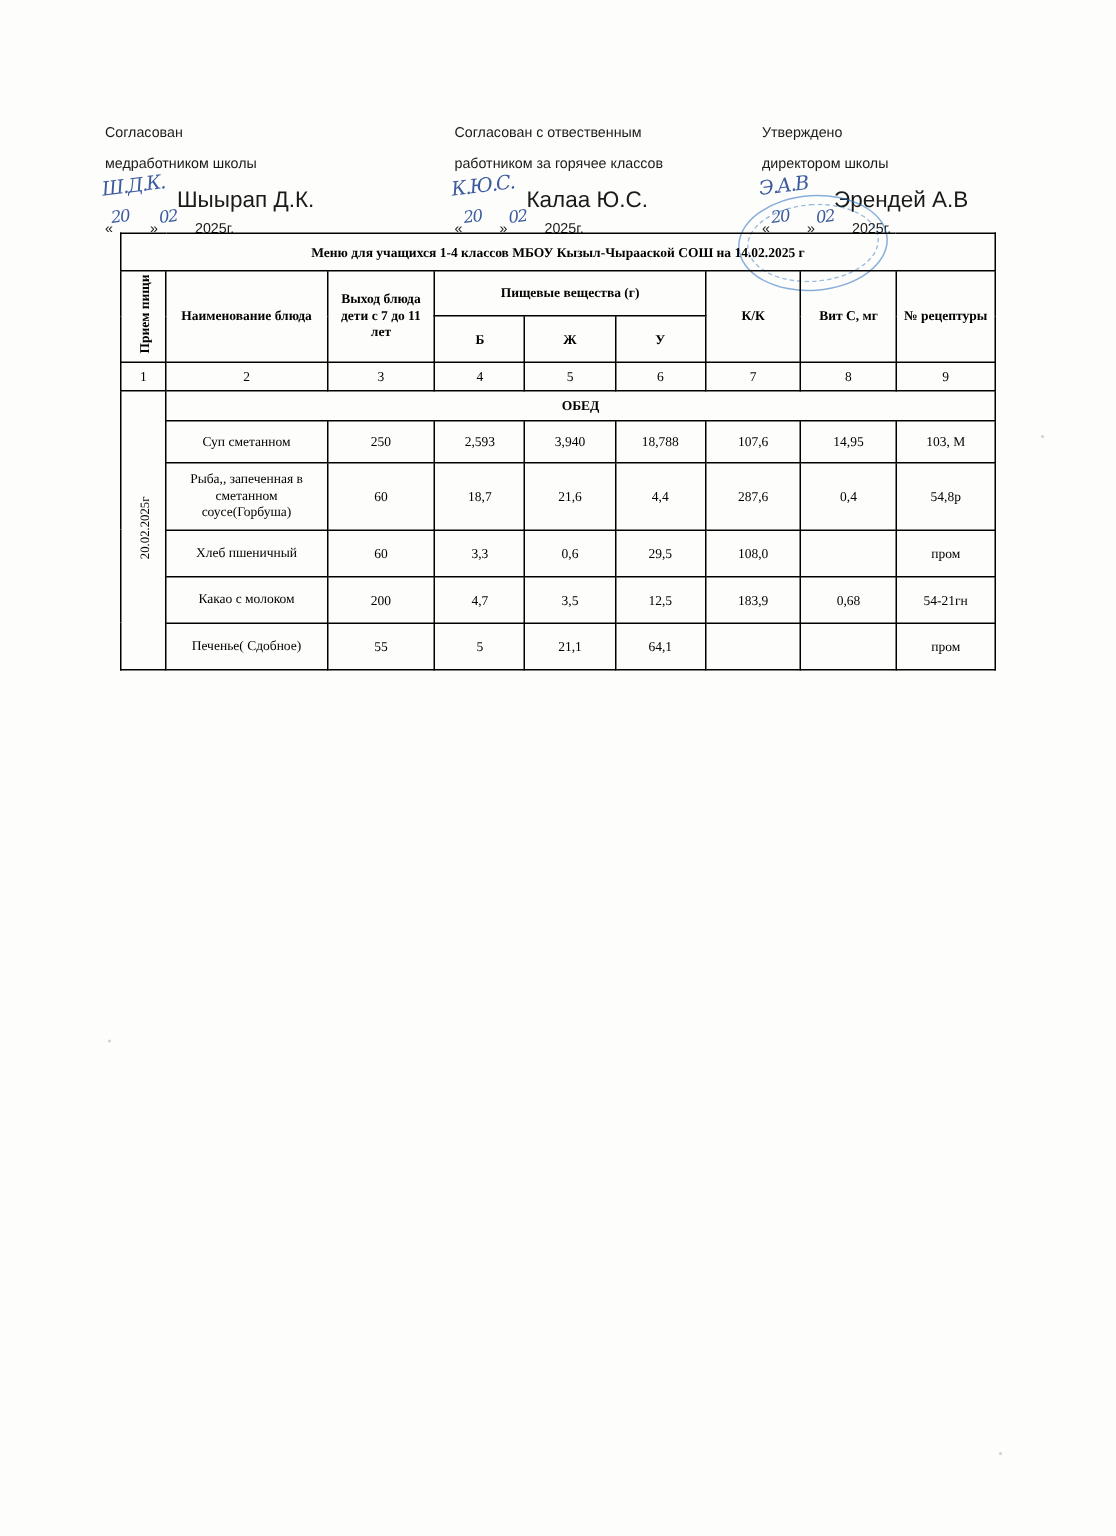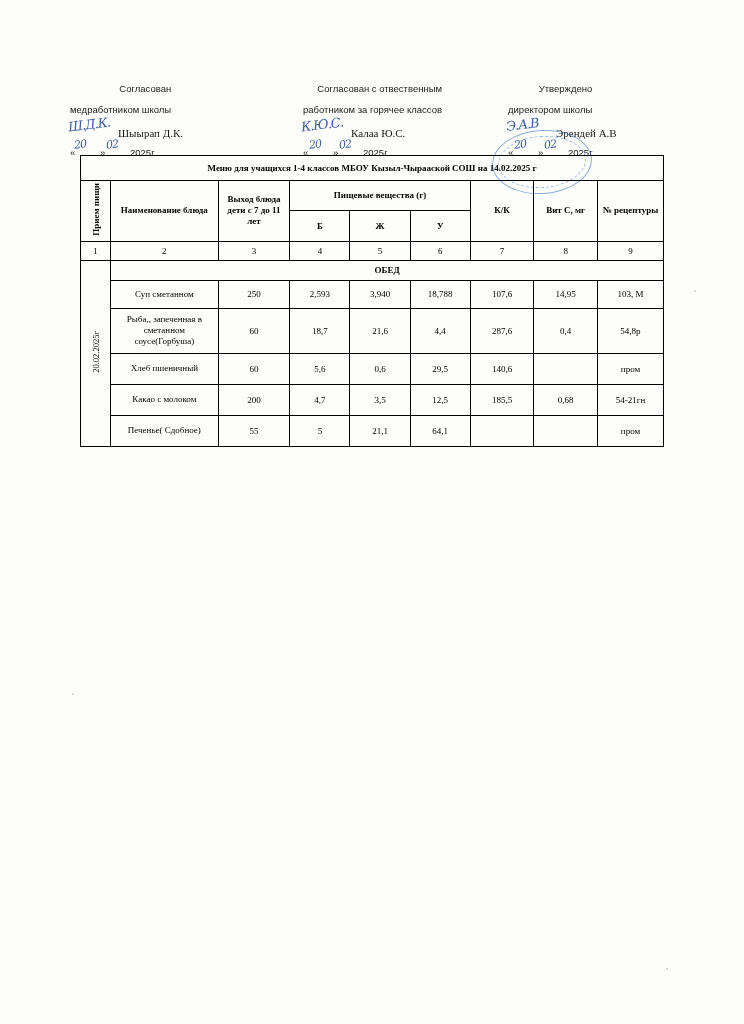--- a/index.html
+++ b/index.html
@@ -21,21 +21,20 @@
     background: #fdfdfb;
   }
 
   
   .approvals {
     position: absolute;
     top: 78px;
     left: 0;
     width: 744px;
     height: 78px;
-    text-align: right;
   }
   .appr-block {
     position: absolute;
     font-family: "Liberation Sans", sans-serif;
     font-size: 9.5px;
     color: #1a1a1a;
     line-height: 21px;
   }
   .appr-1 { left: 70px; top: 0; }
   .appr-2 { left: 285px; top: 0; margin-left: 18px; }
@@ -44,22 +43,21 @@
   .appr-line { white-space: nowrap; }
   .sig-row {
     position: relative;
     height: 22px;
     white-space: nowrap;
   }
   .sig-name {
     position: absolute;
     left: 48px;
     top: 3px;
-    font-size: 11px;
-    font-family: Liberation Serif, serif;
+    font-size: 15px;
   }
   .date-row {
     position: relative;
     height: 18px;
     white-space: nowrap;
     font-size: 9.5px;
   }
   .date-row .d-q1 { position: absolute; left: 0px; top: 0; }
   .date-row .d-q2 { position: absolute; left: 30px; top: 0; }
   .date-row .d-year { position: absolute; left: 60px; top: 0; }
@@ -303,35 +301,35 @@
         <td>21,6</td>
         <td>4,4</td>
         <td>287,6</td>
         <td>0,4</td>
         <td>54,8р</td>
       </tr>
 
       <tr class="row-mid">
         <td class="dish-cell">Хлеб пшеничный</td>
         <td>60</td>
-        <td>5,6</td>
+        <td>3,3</td>
         <td>0,6</td>
         <td>29,5</td>
-        <td>140,6</td>
+        <td>108,0</td>
         <td></td>
         <td>пром</td>
       </tr>
 
       <tr class="row-mid">
         <td class="dish-cell">Какао с молоком</td>
         <td>200</td>
         <td>4,7</td>
         <td>3,5</td>
         <td>12,5</td>
-        <td>185,5</td>
+        <td>183,9</td>
         <td>0,68</td>
         <td>54-21гн</td>
       </tr>
 
       <tr class="row-mid">
         <td class="dish-cell">Печенье( Сдобное)</td>
         <td>55</td>
         <td>5</td>
         <td>21,1</td>
         <td>64,1</td>

